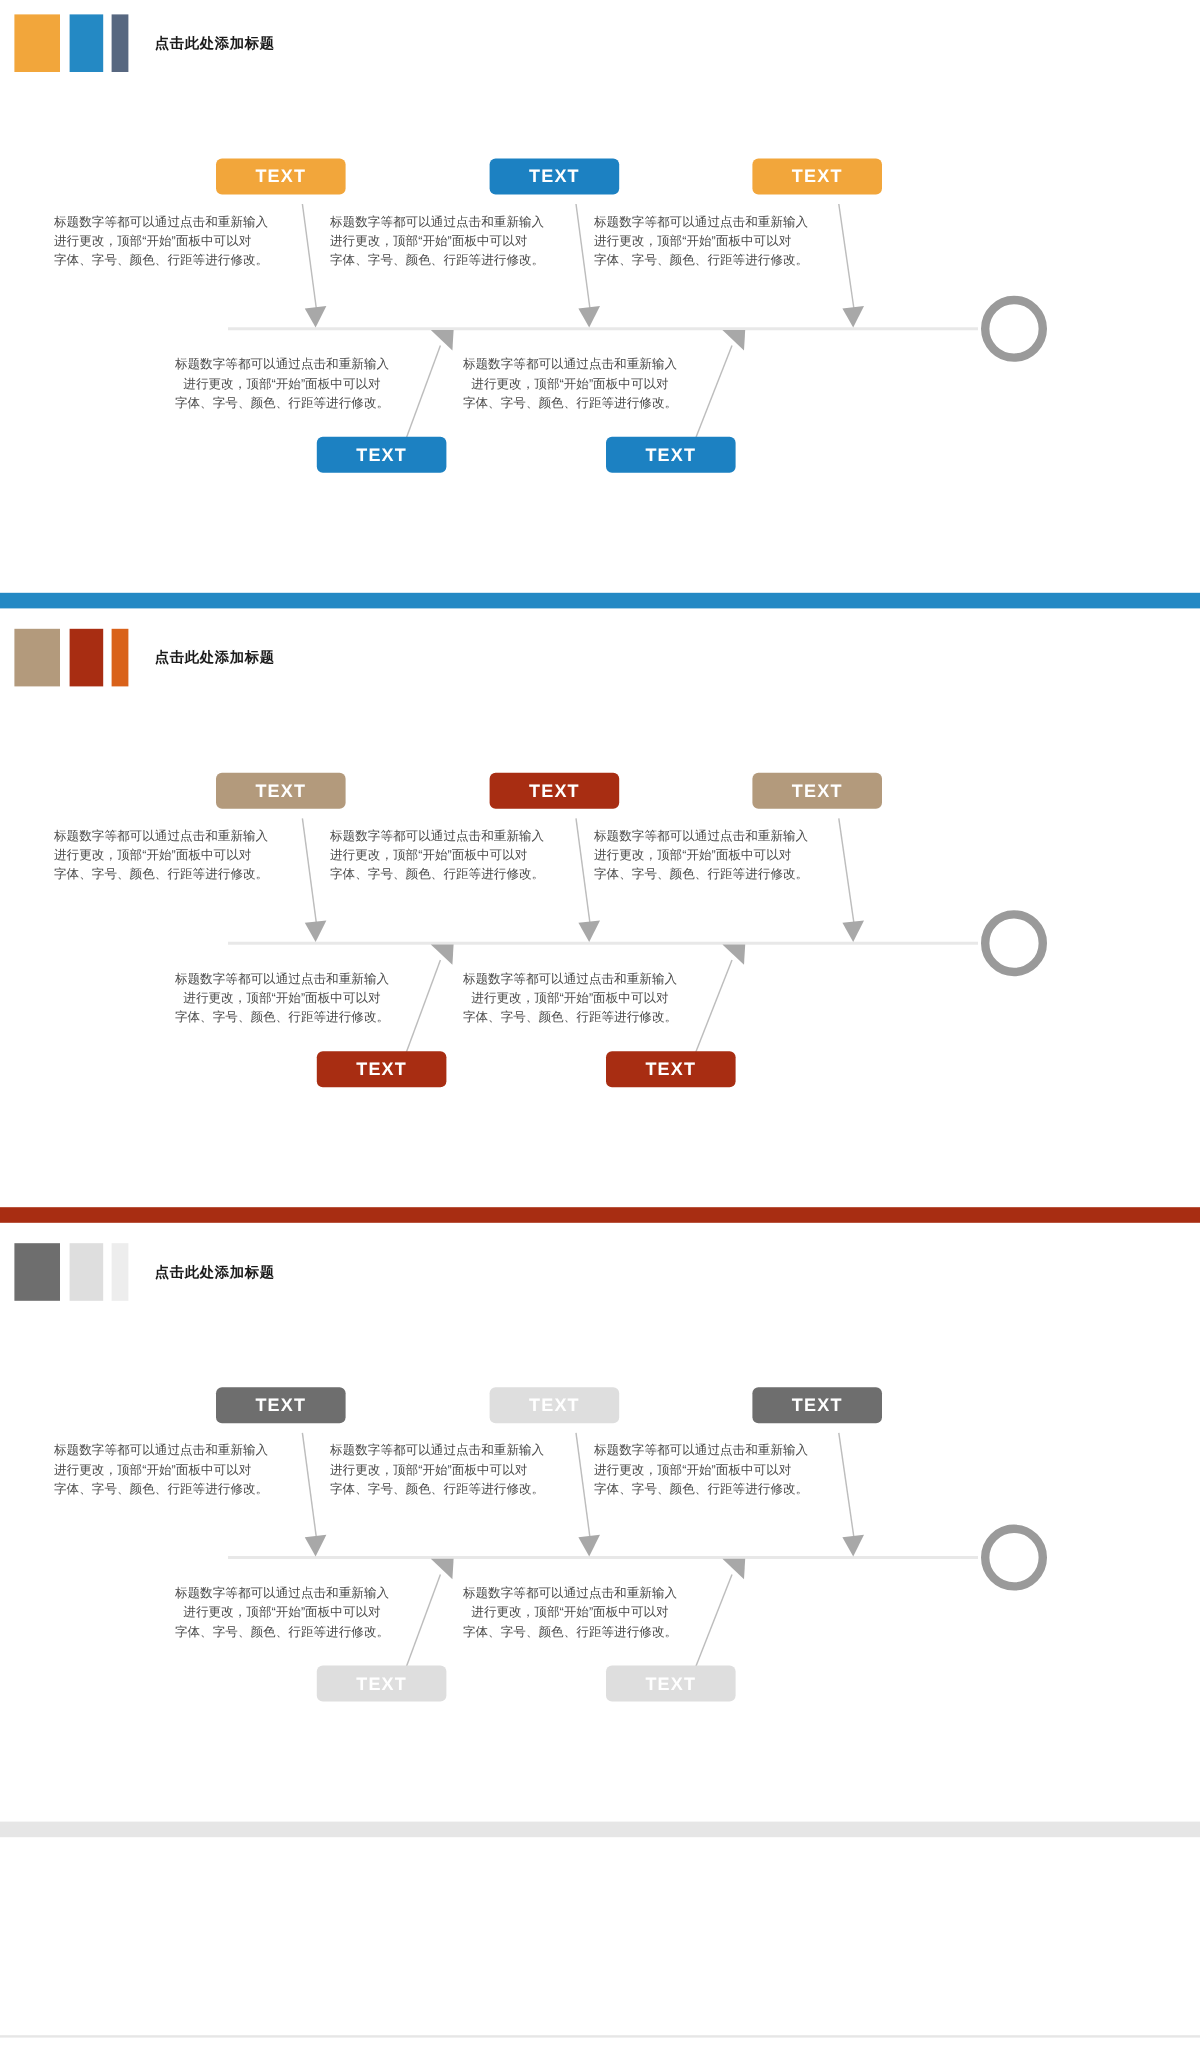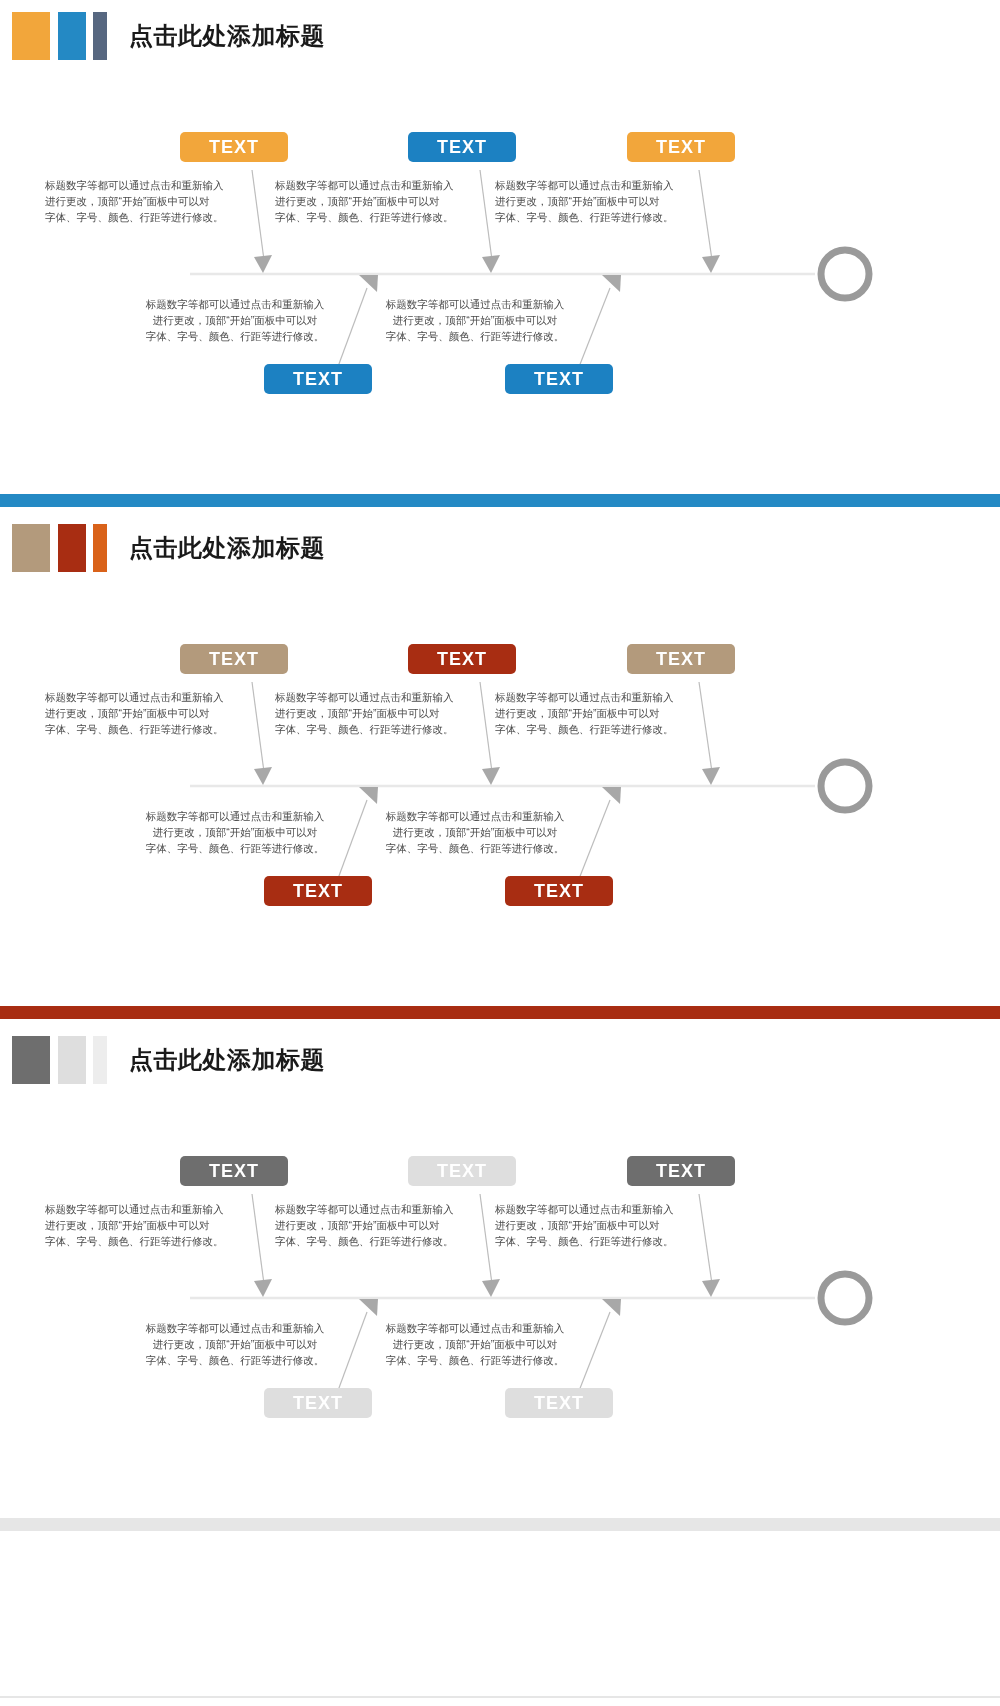--- a/index.html
+++ b/index.html
@@ -14,38 +14,38 @@
 
   
   .hdr { position: absolute; left: 0; top: 12px; height: 48px; display: flex; align-items: flex-start; }
   .hdr-bars { display: flex; align-items: flex-start; height: 48px; }
   .bar { height: 48px; }
   .bar.b1 { width: 38px; }
   .bar.b2 { width: 28px; margin-left: 8px; }
   .bar.b3 { width: 14px; margin-left: 7px; }
   .hdr-title {
     margin-left: 22px;
-    font-size: 24px;
+    font-size: 12px;
     font-weight: bold;
     color: #1a1a1a;
     line-height: 48px;
     letter-spacing: 0.5px;
     white-space: nowrap;
   }
 
   
   .fish { position: absolute; left: 0; top: 0; width: 1000px; height: 512px; }
   .fish svg { position: absolute; left: 0; top: 0; }
 
   .tbtn {
     position: absolute;
     width: 108px; height: 30px;
     border-radius: 5px;
     color: #ffffff;
-    font-size: 18px;
+    font-size: 15px;
     font-weight: bold;
     letter-spacing: 1px;
     display: flex; align-items: center; justify-content: center;
   }
 
   .desc {
     position: absolute;
     font-size: 10.5px;
     line-height: 16px;
     color: #4a4a4a;

